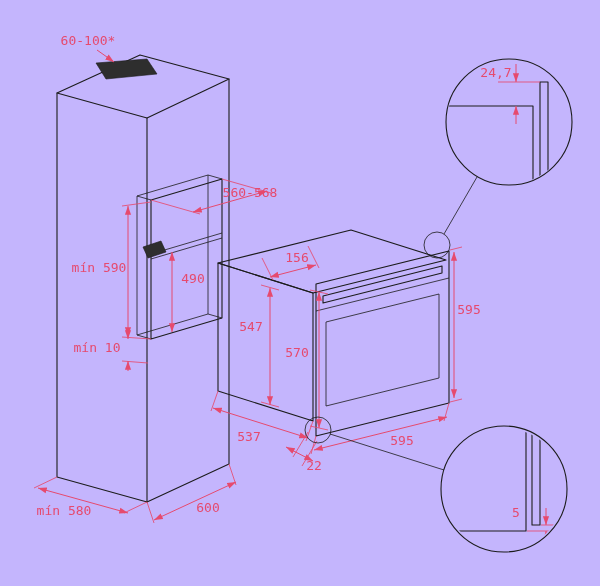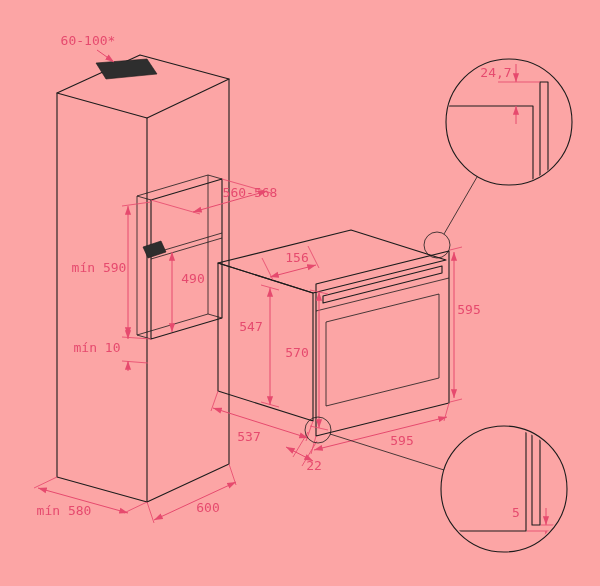--- a/index.html
+++ b/index.html
@@ -1,16 +1,16 @@
 <!DOCTYPE html>
 <html style="--accent: #e64a6e; --line: #1c1c1c;"><head>
 <meta charset="utf-8">
 <style>
   html,body{margin:0;padding:0;background:#ffffff}
-  .stage{width:600px;height:586px;position:relative;background:#fca5a5;overflow:hidden}
+  .stage{width:600px;height:586px;position:relative;background:#c4b5fd;overflow:hidden}
   svg{display:block}
   .ln{stroke:var(--line,#1c1c1c);stroke-width:1.1;fill:none;stroke-linejoin:round;stroke-linecap:round}
   .lt{stroke:var(--line,#1c1c1c);stroke-width:0.8;fill:none;stroke-linejoin:round}
   .dark{fill:#2e2e2e;stroke:var(--line,#1c1c1c);stroke-width:0.6}
   .callout{stroke:var(--line,#1c1c1c);stroke-width:1.1;fill:none}
   .dim{stroke:var(--accent,#e64a6e);stroke-width:1;fill:none}
   .ext{stroke:var(--accent,#e64a6e);stroke-width:0.85;fill:none}
   .dimtxt{font-family:"DejaVu Sans Mono","Liberation Mono",monospace;font-size:13px;fill:var(--accent,#e64a6e)}
 </style>
 </head>

